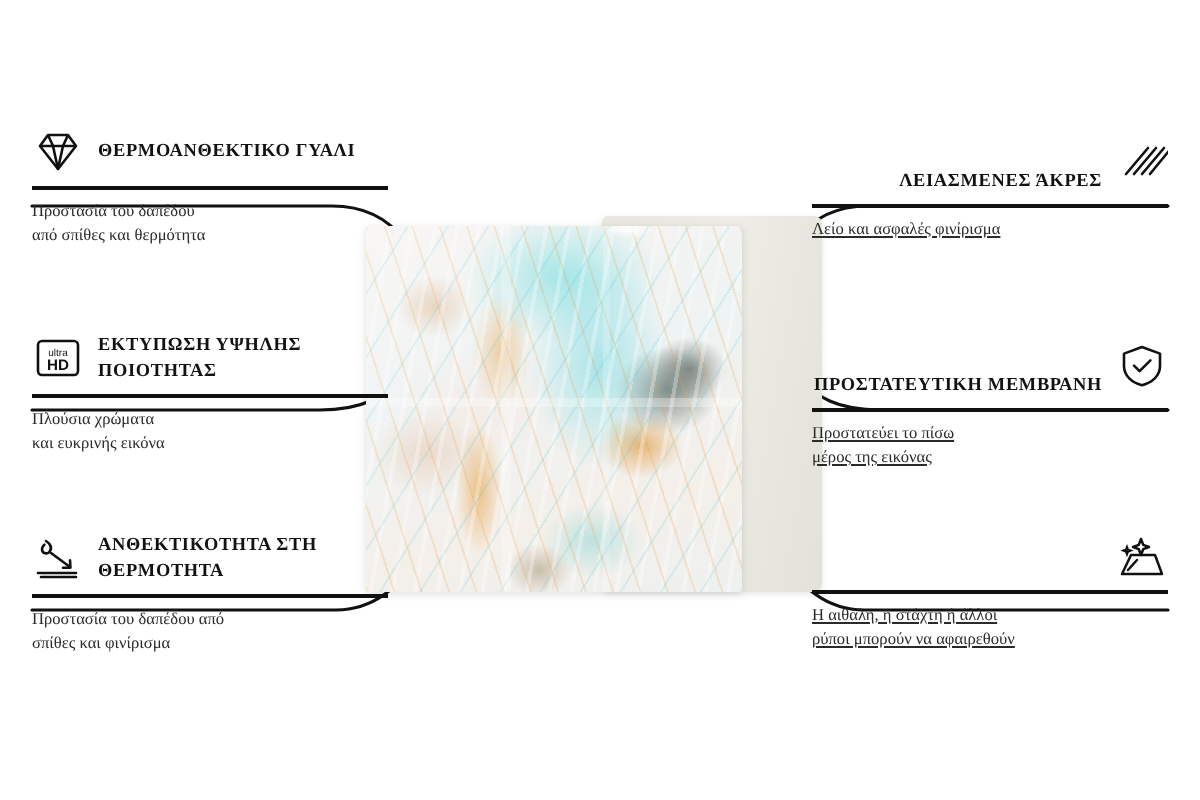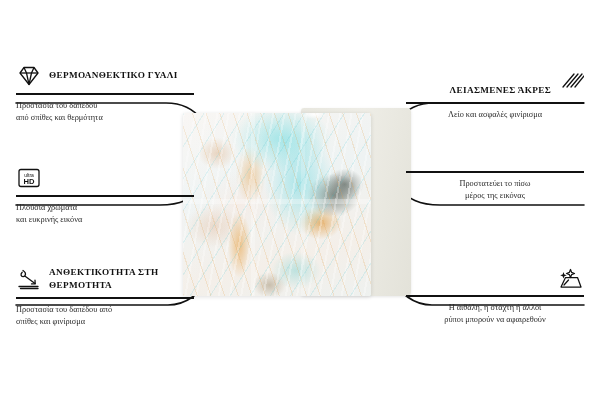--- a/index.html
+++ b/index.html
@@ -73,21 +73,21 @@
   .feat.right .head{justify-content:flex-end;}
   .feat .title{
     font-size:9.2px;font-weight:bold;letter-spacing:.35px;color:#121212;
     line-height:1.42;text-transform:uppercase;
   }
   .feat.right .title{text-align:right;margin-top:20px;}
   .rule{height:1.5px;background:#111;margin:5px 0 5px 0;width:100%;}
   .feat .desc{
     font-size:8.3px;color:#2a2a2a;line-height:1.48;white-space:pre-line;
   }
-  .feat.right .desc{text-align:center;}
+  .feat.right .desc{text-align:left;text-decoration:underline;}
 
   .ic{width:26px;height:24px;flex:0 0 26px;display:block;}
   .ic svg{display:block;width:26px;height:24px;}
 
   
   .f-l1{left:16px;top:64px;}
   .f-l2{left:16px;top:166px;}
   .f-l3{left:16px;top:266px;}
   .f-r1{left:406px;top:64px;}
   .f-r2{left:406px;top:166px;}
@@ -151,20 +151,21 @@
 
   <div class="feat left f-l2">
     <div class="head">
       <span class="ic">
         <svg viewBox="0 0 26 24">
           <rect x="3" y="3.5" width="20" height="17" rx="2" fill="none" stroke="#111" stroke-width="1.3"></rect>
           <text x="13" y="11" font-family="Liberation Sans, sans-serif" font-size="5" text-anchor="middle" fill="#111">ultra</text>
           <text x="13" y="18.2" font-family="Liberation Sans, sans-serif" font-size="7.6" font-weight="bold" text-anchor="middle" fill="#111">HD</text>
         </svg>
       </span>
+      <span class="title">ΕΚΤΥΠΩΣΗ ΥΨΗΛΗΣ ΠΟΙΟΤΗΤΑΣ</span>
     </div>
     <div class="rule"></div>
     <div class="desc">Πλούσια χρώματα
 και ευκρινής εικόνα</div>
   </div>
 
   <div class="feat left f-l3">
     <div class="head">
       <span class="ic">
         <svg viewBox="0 0 26 24">
@@ -196,20 +197,31 @@
               <path d="M17 18 L26 7"></path>
         </g>
           </svg>
       </span>
     </div>
     <div class="rule"></div>
     <div class="desc">Λείο και ασφαλές φινίρισμα</div>
   </div>
 
   <div class="feat right f-r2">
+    <div class="head">
+      <span class="title">ΠΡΟΣΤΑΤΕΥΤΙΚΗ ΜΕΜΒΡΑΝΗ</span>
+      <span class="ic">
+        <svg viewBox="0 0 26 24">
+            <g fill="none" stroke="#111" stroke-width="1.3" stroke-linejoin="round" stroke-linecap="round">
+          <path d="M13 2.5 L22 5.8 V12 c0 5-4 8.4-9 9.6 C8 20.4 4 17 4 12 V5.8 Z"></path>
+          <path d="M9 11.8 L11.8 14.6 L17.2 9.2"></path>
+        </g>
+          </svg>
+      </span>
+    </div>
     <div class="rule"></div>
     <div class="desc">Προστατεύει το πίσω
 μέρος της εικόνας</div>
   </div>
 
   <div class="feat right f-r3">
     <div class="head">
       <span class="ic">
         <svg viewBox="0 0 26 24">
             <g fill="none" stroke="#111" stroke-width="1.25" stroke-linejoin="round" stroke-linecap="round">

